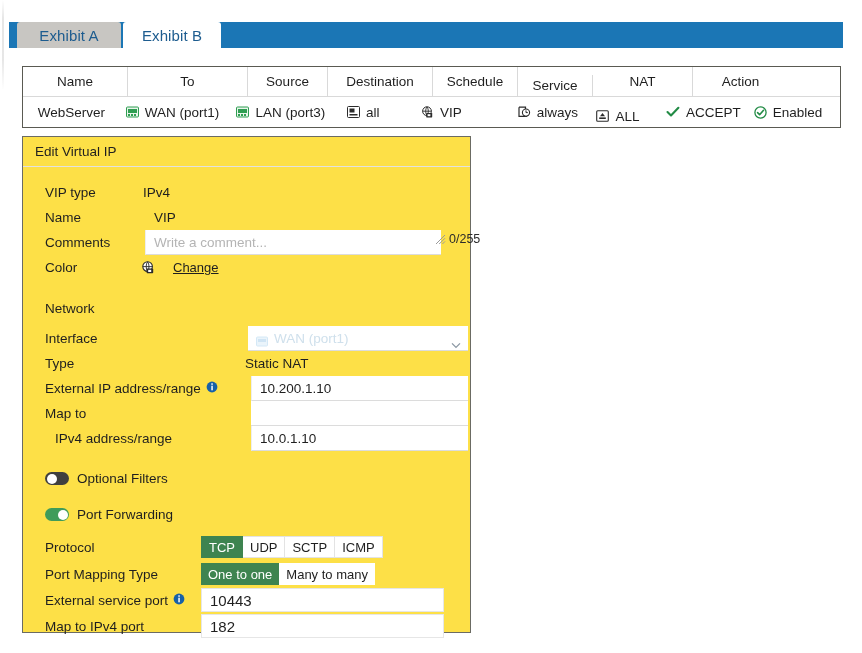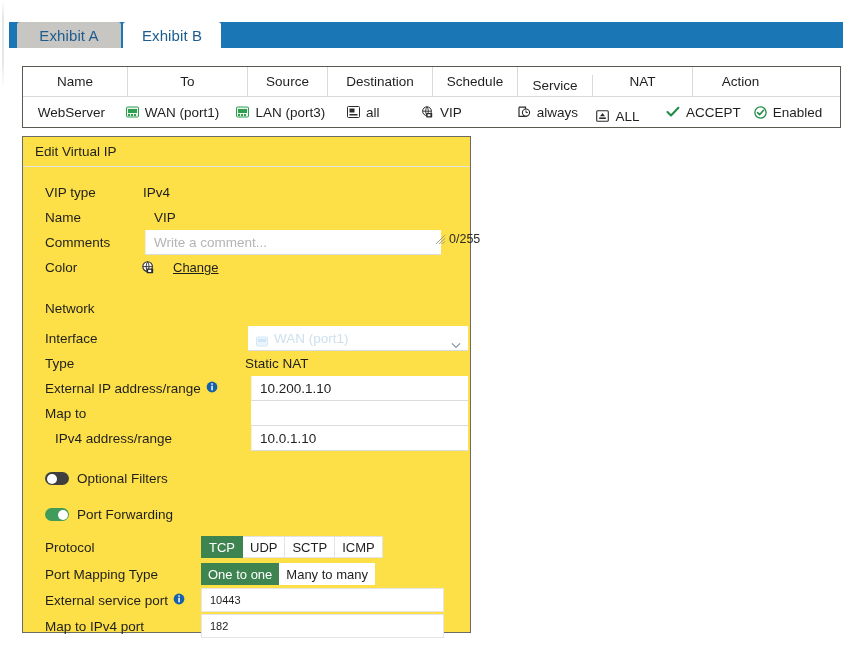--- a/index.html
+++ b/index.html
@@ -207,21 +207,21 @@
   .uline.disabled { color: #cfe0ec; border-left: none; }
 
   .boxfield {
     position: absolute;
     box-sizing: border-box;
     border: 1px solid #e6e6e6;
     height: 24px;
     display: flex;
     align-items: center;
     padding-left: 8px;
-    font-size: 11px;
+    font-size: 15px;
     color: #1f1f1f;
     background: #fff;
     white-space: nowrap;
   }
 
   .counter {
     position: absolute;
     font-size: 12.5px;
     color: #2b2b2b;
     display: flex;

